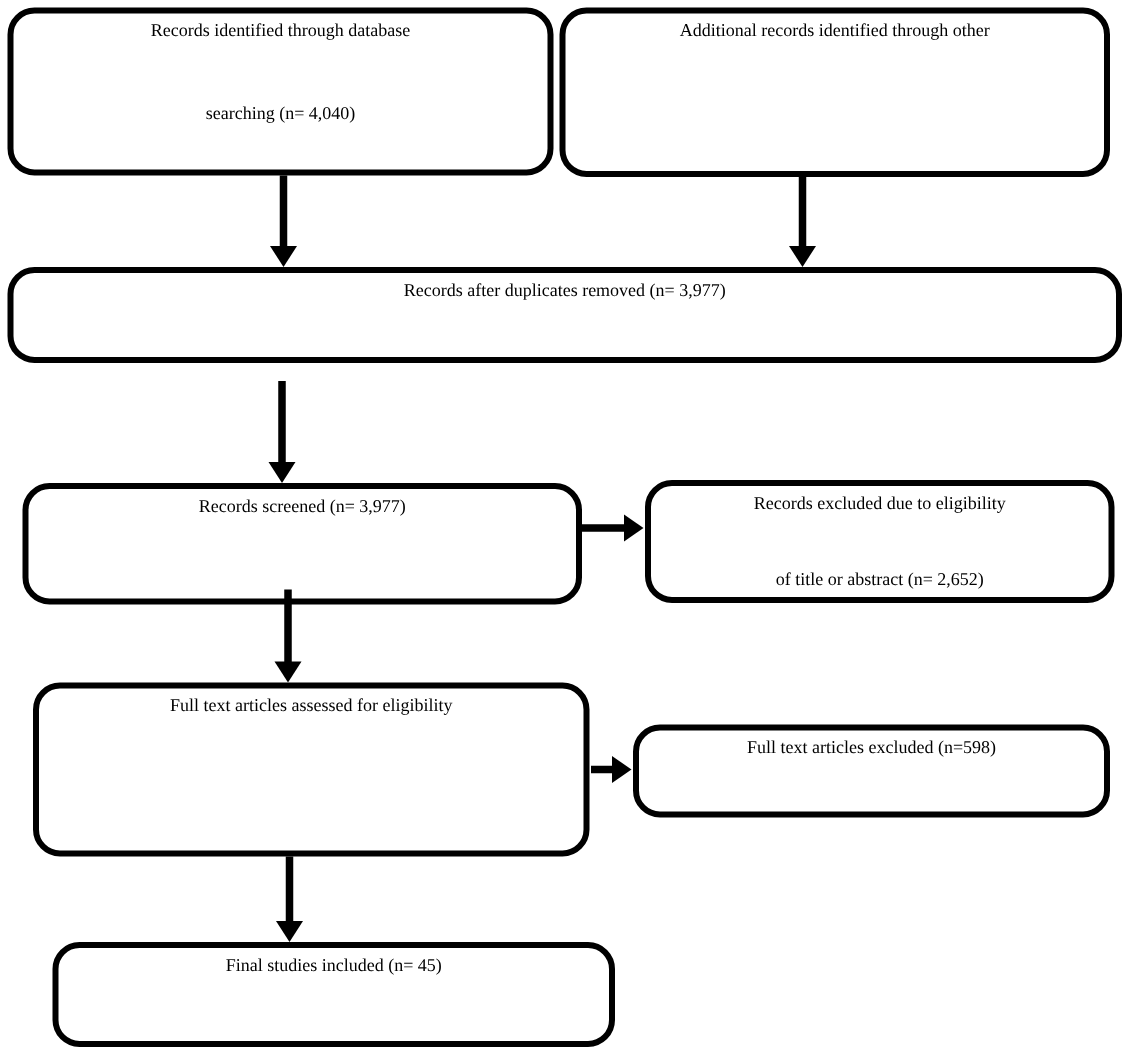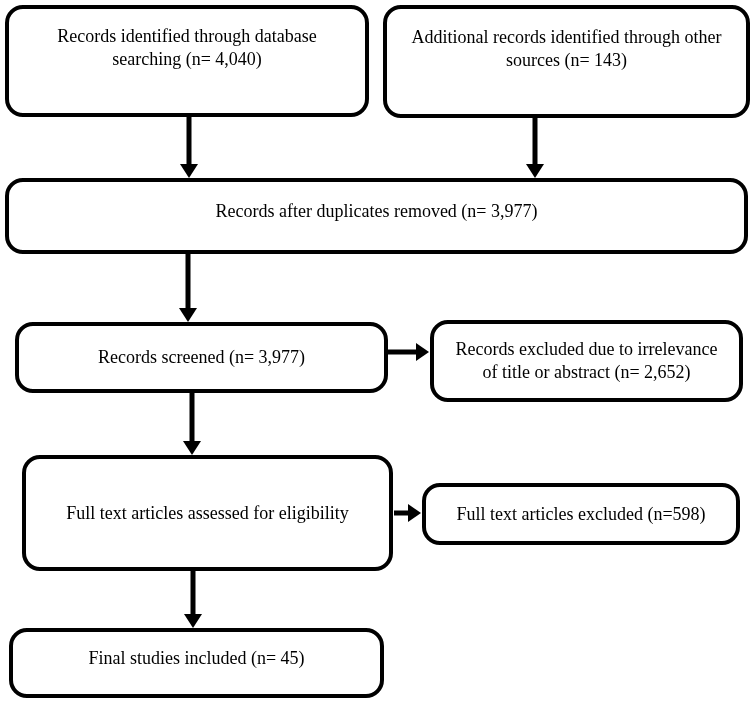--- a/index.html
+++ b/index.html
@@ -14,40 +14,40 @@
     overflow: hidden;
   }
   .fbox {
     position: absolute;
     border: 4px solid #000000;
     border-radius: 18px;
     background: #ffffff;
     display: flex;
     flex-direction: column;
     align-items: center;
-    justify-content: center;
+    justify-content: space-between;
     text-align: center;
-    font-size: 18px;
+    font-size: 12px;
     line-height: 23px;
   }
   .fbox .line { white-space: nowrap; }
   
   .bias-lg { padding-bottom: 26px; }
   .bias-sm { padding-bottom: 10px; }
   .bias-md { padding-bottom: 0; }
 
   
   .box-identified        { left: 5px;   top: 5px;   width: 364px; height: 112px; }
-  .box-additional        { left: 383px; top: 5px;   width: 367px; height: 113px; }
-  .box-duplicates        { left: 5px;   top: 178px; width: 743px; height: 76px;  }
-  .box-screened          { left: 15px;  top: 322px; width: 373px; height: 71px;  }
+  .box-additional        { left: 373px; top: 5px;   width: 367px; height: 113px; }
+  .box-duplicates        { left: 5px;   top: 178px; width: 743px; height: 64px;  }
+  .box-screened          { left: 15px;  top: 322px; width: 373px; height: 81px;  }
   .box-excluded-screen   { left: 430px; top: 320px; width: 313px; height: 82px;  }
   .box-fulltext          { left: 22px;  top: 455px; width: 371px; height: 116px; }
   .box-fulltext-excluded { left: 422px; top: 483px; width: 318px; height: 62px;  }
-  .box-final             { left: 9px;  top: 628px; width: 375px; height: 70px;  }
+  .box-final             { left: 35px;  top: 628px; width: 375px; height: 70px;  }
 
   
   .arrow-v { position: absolute; width: 18px; }
   .arrow-v .shaft {
     position: absolute; left: 50%; transform: translateX(-50%);
     top: 0; width: 5px; height: calc(100% - 13px); background: #000000;
   }
   .arrow-v .head {
     position: absolute; bottom: 0; left: 50%; transform: translateX(-50%);
     width: 0; height: 0;
@@ -81,21 +81,20 @@
 
 <div class="canvas">
 
   <div class="fbox box-identified bias-lg">
     <div class="line">Records identified through database</div>
     <div class="line">searching (n= 4,040)</div>
   </div>
 
   <div class="fbox box-additional bias-lg">
     <div class="line">Additional records identified through other</div>
-    <div class="line">sources (n= 143)</div>
   </div>
 
   <div class="arrow-v arr-identified-down">
     <div class="shaft"></div>
     <div class="head"></div>
   </div>
   <div class="arrow-v arr-additional-down">
     <div class="shaft"></div>
     <div class="head"></div>
   </div>
@@ -112,21 +111,21 @@
   <div class="fbox box-screened">
     <div class="line">Records screened (n= 3,977)</div>
   </div>
 
   <div class="arrow-h arr-screened-right">
     <div class="shaft"></div>
     <div class="head"></div>
   </div>
 
   <div class="fbox box-excluded-screen">
-    <div class="line">Records excluded due to irrelevance</div>
+    <div class="line">Records excluded due to eligibility</div>
     <div class="line">of title or abstract (n= 2,652)</div>
   </div>
 
   <div class="arrow-v arr-screened-down">
     <div class="shaft"></div>
     <div class="head"></div>
   </div>
 
   <div class="fbox box-fulltext bias-md">
     <div class="line">Full text articles assessed for eligibility</div>

